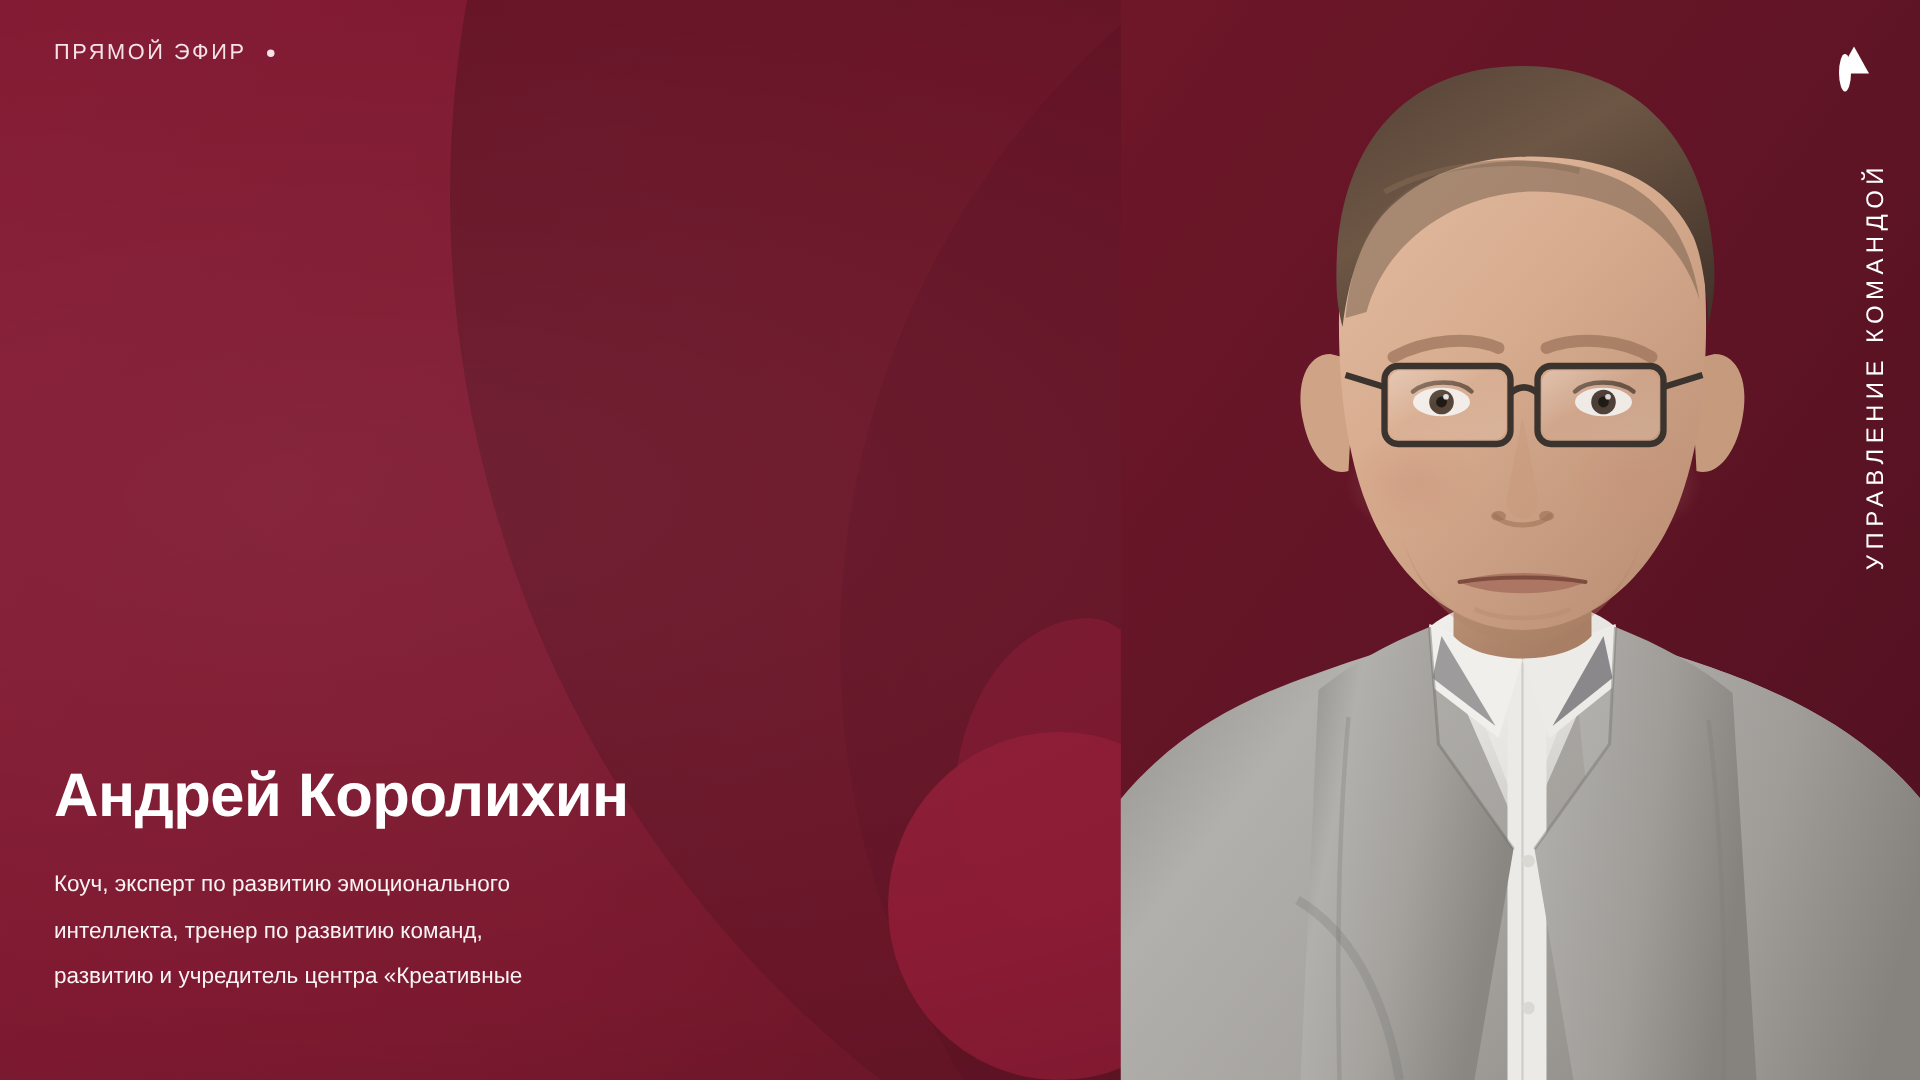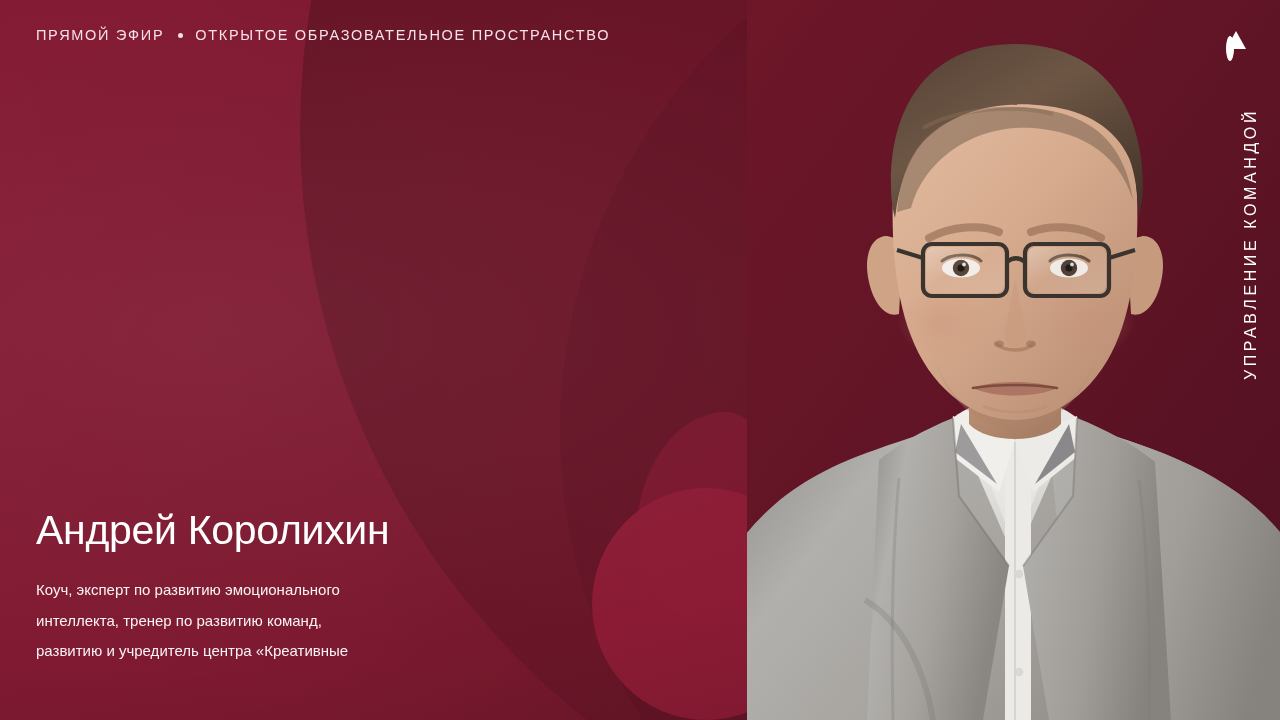--- a/index.html
+++ b/index.html
@@ -101,21 +101,21 @@
     text-transform:uppercase;
     white-space:nowrap;
     transform:scaleX(.955);
     transform-origin:left center;
   }
 
   
   .speaker-name{
     position:absolute;left:36px;top:507px;
     font-size:41px;
-    font-weight:400;
+    font-weight:700;
     color:#ffffff;
     letter-spacing:-0.3px;
     white-space:nowrap;
     z-index:6;
   }
   .speaker-bio{
     position:absolute;left:36px;top:575px;
     width:600px;
     font-size:15px;
     line-height:30.5px;
@@ -323,21 +323,20 @@
       <path d="M236 406 C252 414 284 414 300 406" fill="none" stroke="#b78c71" stroke-width="3" opacity=".5"></path>
 
       <path d="M188 358 C200 404 236 428 268 428 C300 428 336 404 348 358
                C336 400 304 420 268 420 C232 420 200 400 188 358 Z" fill="#b0846a" opacity=".35"></path>
     </svg>
   </div>
 
   <div class="eyebrow">
     <span>ПРЯМОЙ ЭФИР</span>
     <span class="dot"></span>
-    <span>ОТКРЫТОЕ ОБРАЗОВАТЕЛЬНОЕ ПРОСТРАНСТВО</span>
   </div>
 
 
   <div class="speaker-name">Андрей Королихин</div>
   <div class="speaker-bio">
     <span class="bln">Коуч, эксперт по развитию эмоционального</span>
     <span class="bln">интеллекта, тренер по развитию команд,</span>
     <span class="bln">развитию и учредитель центра «Креативные</span>
   </div>
 

